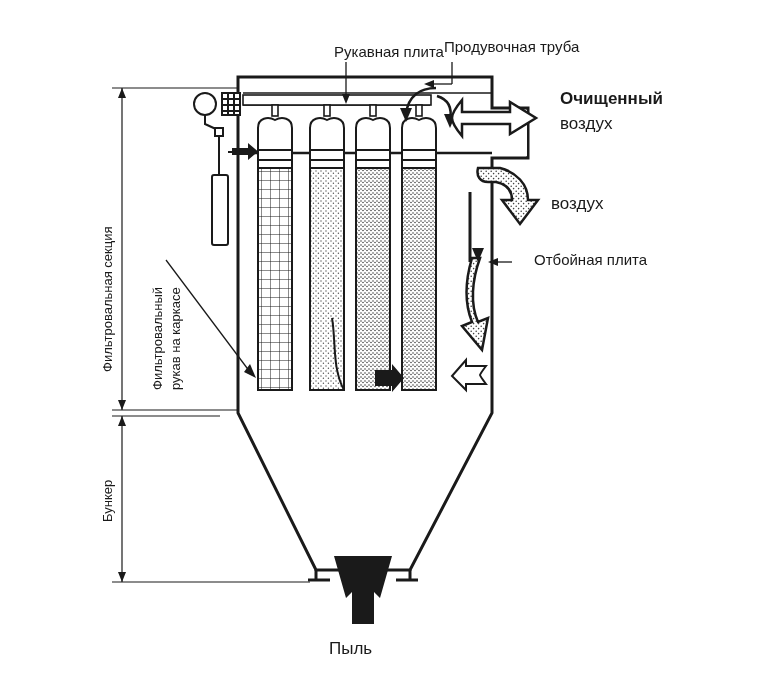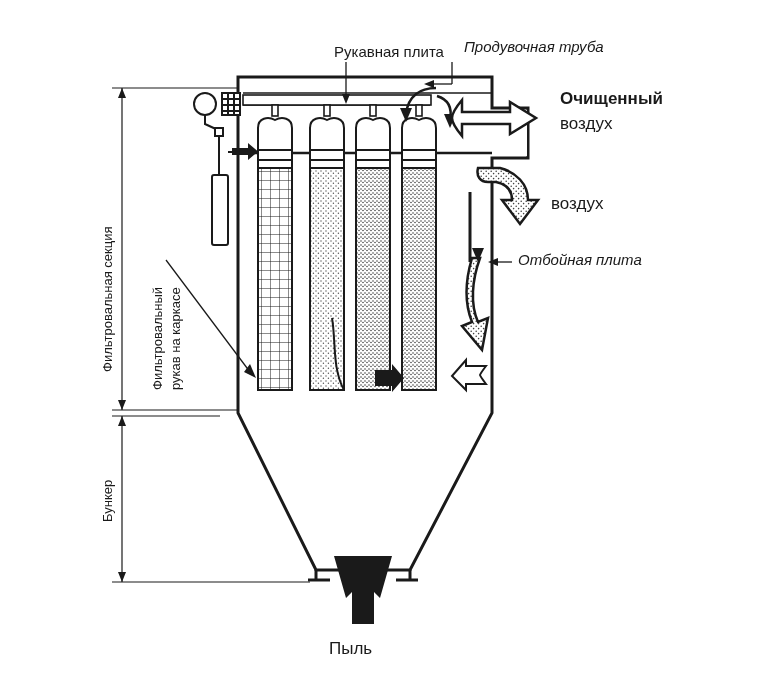--- a/index.html
+++ b/index.html
@@ -227,28 +227,28 @@
       <line x1="512" y1="262" x2="494" y2="262"></line>
       <path d="M488 262 L498 258 L498 266 Z" fill="#1a1a1a" stroke="none"></path>
 
       <line x1="166" y1="260" x2="250" y2="372"></line>
       <path d="M256 378 L244 372 L250 364 Z" fill="#1a1a1a" stroke="none"></path>
     </g>
   </svg>
 
   <div class="lbl lbl-md" style="left:288px; top:43px;margin-left:46px;">Рукавная плита</div>
 
-  <div class="lbl lbl-md" style="left:464px; top:38px;font-style:italic;">Продувочная труба</div>
+  <div class="lbl lbl-md" style="left:444px; top:38px;">Продувочная труба</div>
 
   <div class="lbl lbl-lg" style="left:560px; top:88px;font-weight:bold;">Очищенный</div>
   <div class="lbl lbl-lg" style="left:560px; top:113px;">воздух</div>
 
   <div class="lbl lbl-lg" style="left:551px; top:193px;">воздух</div>
 
-  <div class="lbl lbl-md" style="left:518px; top:251px;font-style:italic;">Отбойная плита</div>
+  <div class="lbl lbl-md" style="left:534px; top:251px;">Отбойная плита</div>
 
   <div class="lbl lbl-sm vert" style="left:100px; top:372px;">Фильтровальная секция</div>
 
   <div class="lbl lbl-sm vert" style="left:100px; top:522px;">Бункер</div>
 
   <div class="lbl lbl-sm vert" style="left:150px; top:390px;">Фильтровальный</div>
   <div class="lbl lbl-sm vert" style="left:168px; top:390px;">рукав на каркасе</div>
 
   <div class="lbl lbl-dust" style="left:329px; top:638px;">Пыль</div>
 

